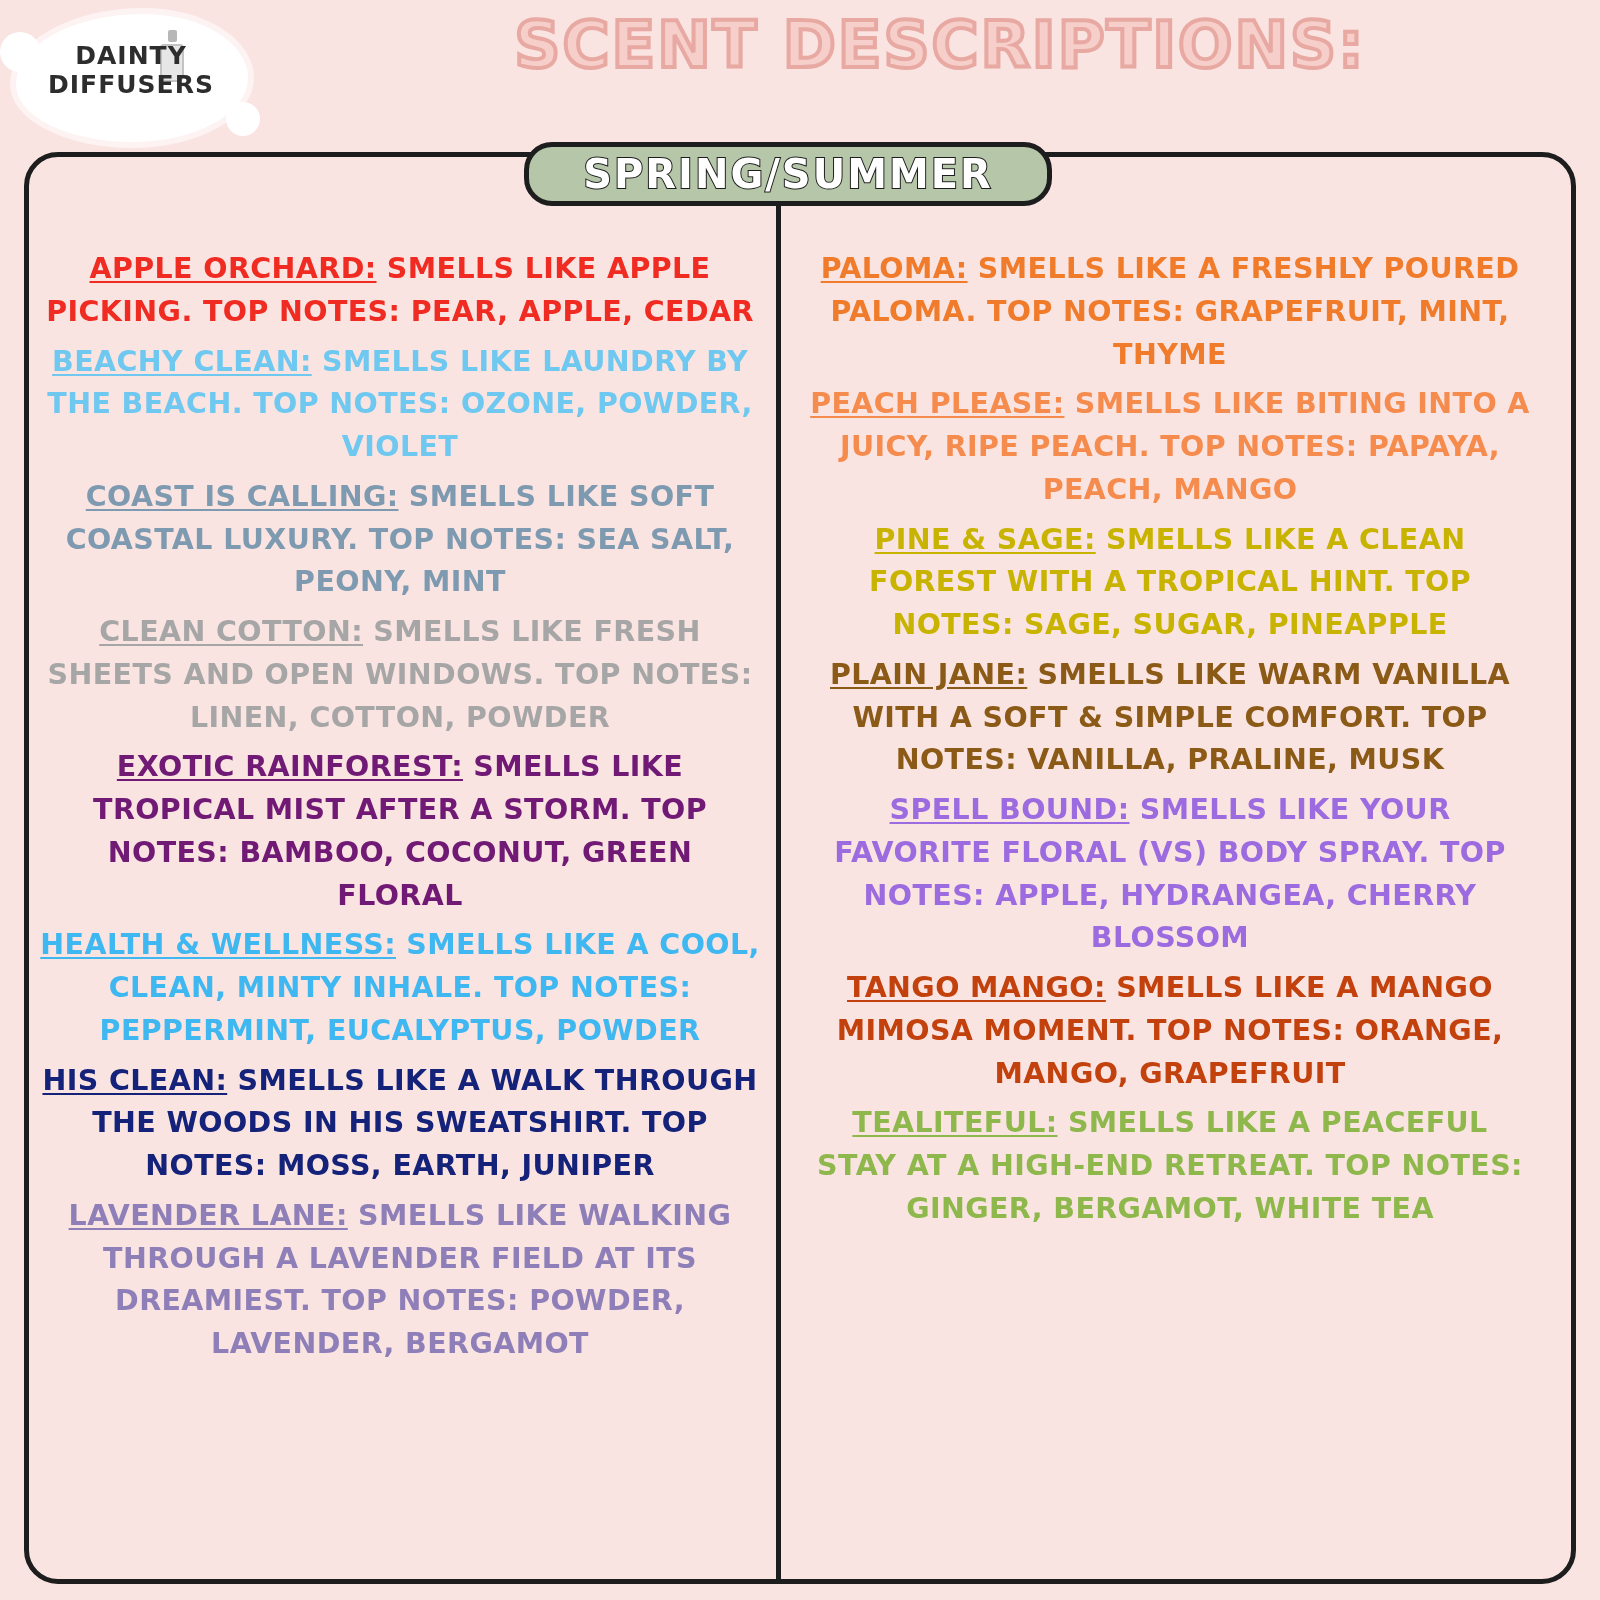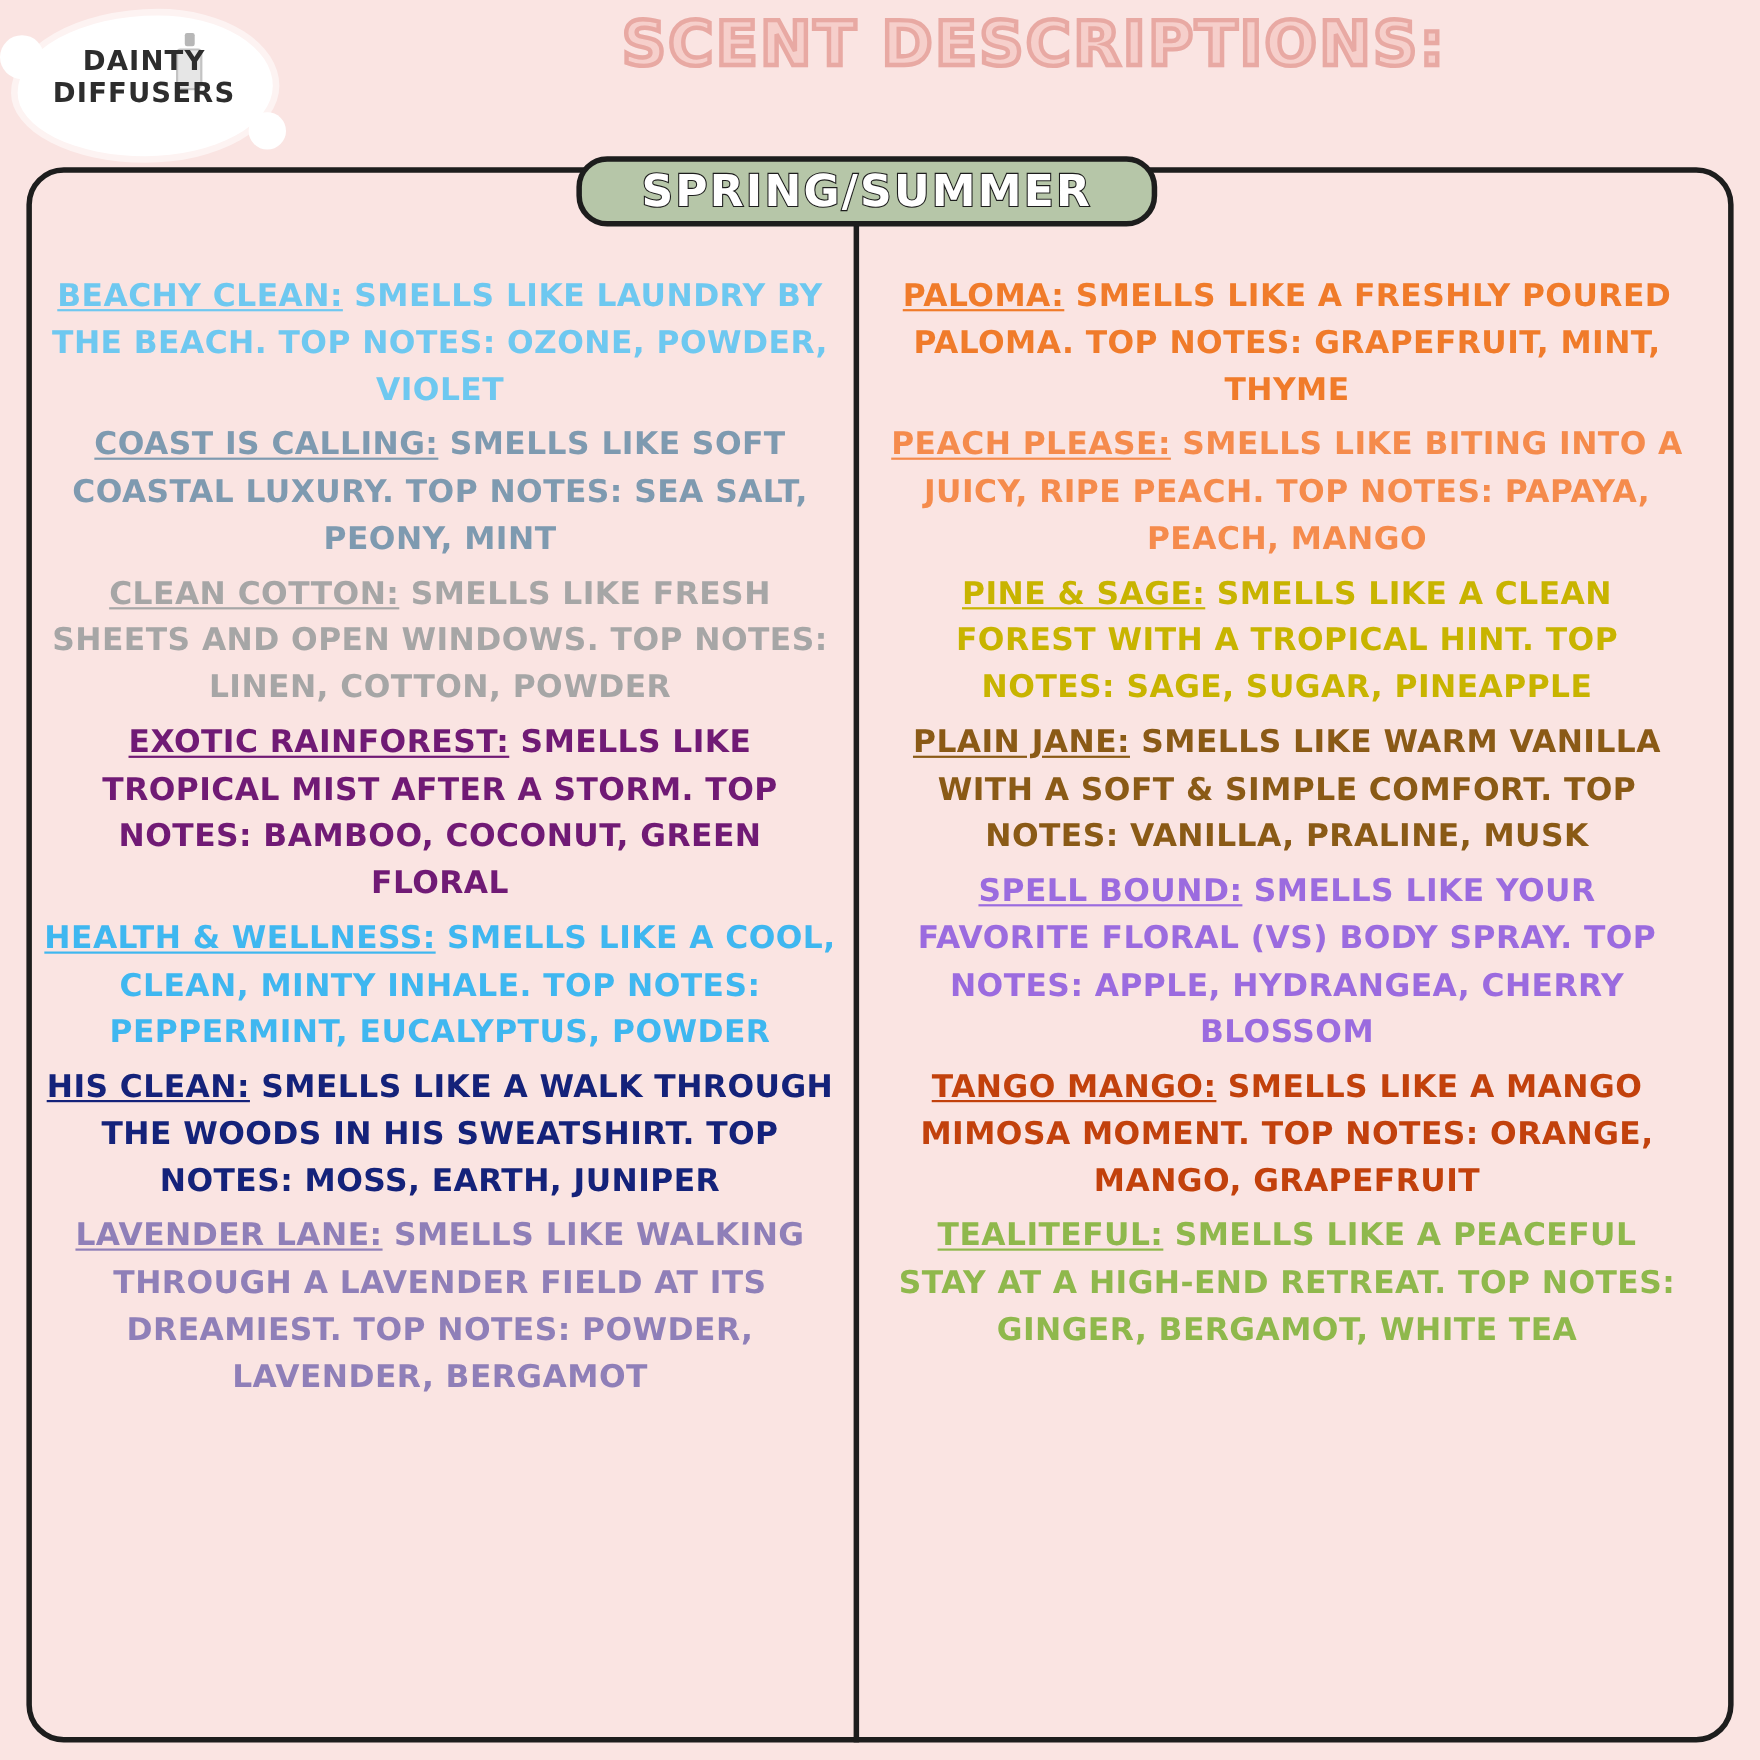--- a/index.html
+++ b/index.html
@@ -77,21 +77,21 @@
   }
 
   
   .main-title {
     position: absolute;
     left: 290px; top: 8px;
     width: 1300px;
     text-align: center;
     font-family: "DejaVu Sans", sans-serif;
     font-weight: bold;
-    font-size: 56px;
+    font-size: 64px;
     letter-spacing: 2px;
     color: #f6cfcb;
     -webkit-text-stroke: 4px #e8a9a3;
     text-shadow: 0 0 0 #e8a9a3;
     white-space: nowrap;
   }
 
   
   .card {
     position: absolute;
@@ -174,20 +174,21 @@
   <div class="main-title">SCENT DESCRIPTIONS:</div>
 
   <div class="card"></div>
   <div class="divider"></div>
 
   <div class="season-pill">
     <span>SPRING/SUMMER</span>
   </div>
 
   <div class="col col-left" id="col-left">
+      <div class="entry" style="color: rgb(239, 43, 34);"><span class="nm">APPLE ORCHARD:</span><span> SMELLS LIKE APPLE PICKING. TOP NOTES: PEAR, APPLE, CEDAR</span></div>
       <div class="entry" style="color: rgb(110, 200, 240);"><span class="nm">BEACHY CLEAN:</span><span> SMELLS LIKE LAUNDRY BY THE BEACH. TOP NOTES: OZONE, POWDER, VIOLET</span></div>
       <div class="entry" style="color: rgb(126, 154, 176);"><span class="nm">COAST IS CALLING:</span><span> SMELLS LIKE SOFT COASTAL LUXURY. TOP NOTES: SEA SALT, PEONY, MINT</span></div>
       <div class="entry" style="color: rgb(166, 166, 166);"><span class="nm">CLEAN COTTON:</span><span> SMELLS LIKE FRESH SHEETS AND OPEN WINDOWS. TOP NOTES: LINEN, COTTON, POWDER</span></div>
       <div class="entry" style="color: #701a75;"><span class="nm">EXOTIC RAINFOREST:</span><span> SMELLS LIKE TROPICAL MIST AFTER A STORM. TOP NOTES: BAMBOO, COCONUT, GREEN FLORAL</span></div>
       <div class="entry" style="color: rgb(63, 183, 240);"><span class="nm">HEALTH &amp; WELLNESS:</span><span> SMELLS LIKE A COOL, CLEAN, MINTY INHALE. TOP NOTES: PEPPERMINT, EUCALYPTUS, POWDER</span></div>
       <div class="entry" style="color: rgb(20, 34, 122);"><span class="nm">HIS CLEAN:</span><span> SMELLS LIKE A WALK THROUGH THE WOODS IN HIS SWEATSHIRT. TOP NOTES: MOSS, EARTH, JUNIPER</span></div>
       <div class="entry" style="color: rgb(143, 127, 184);"><span class="nm">LAVENDER LANE:</span><span> SMELLS LIKE WALKING THROUGH A LAVENDER FIELD AT ITS DREAMIEST. TOP NOTES: POWDER, LAVENDER, BERGAMOT</span></div>
     </div>
   <div class="col col-right" id="col-right">
       <div class="entry" style="color: rgb(240, 123, 42);"><span class="nm">PALOMA:</span><span> SMELLS LIKE A FRESHLY POURED PALOMA. TOP NOTES: GRAPEFRUIT, MINT, THYME</span></div>

